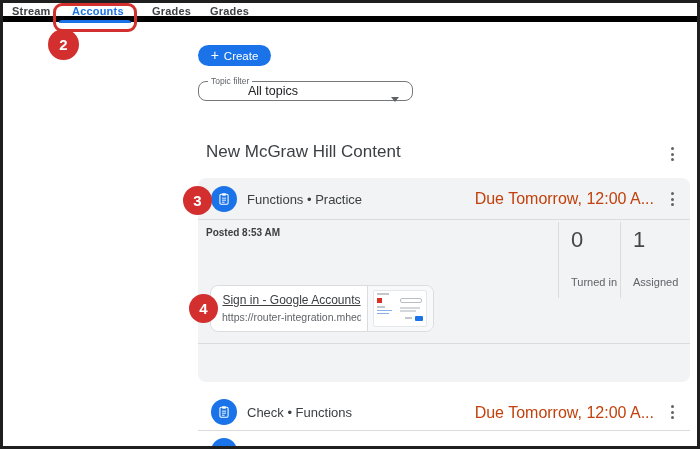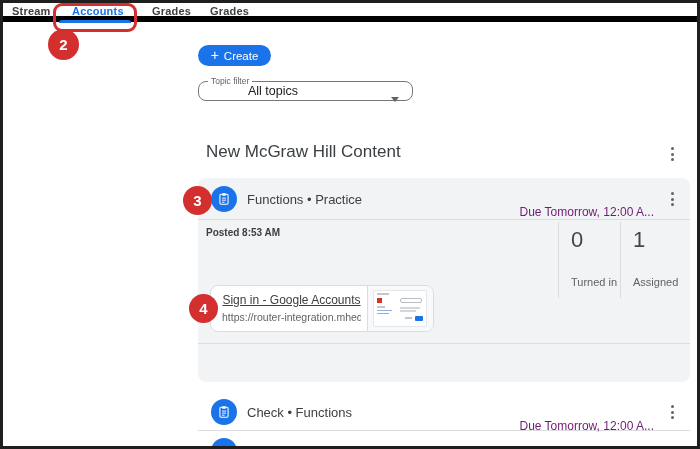--- a/index.html
+++ b/index.html
@@ -34,21 +34,21 @@
   .section-title { position:absolute; left:206px; top:142px; font-size:17px; color:#3c4043; }
   .kebab { display:flex; flex-direction:column; align-items:center; justify-content:center; gap:2.5px; width:20px; height:20px; cursor:pointer; background:none; border:none; }
   .kebab i { width:3px; height:3px; border-radius:50%; background:#5f6368; }
   .kebab-section { position:absolute; left:662px; top:144px; }
 
   
   .card { position:absolute; left:198px; top:178px; width:492px; height:204px; background:#f1f3f4; border-radius:8px; }
   .card-header { position:absolute; left:0; top:0; width:100%; height:42px; border-bottom:1px solid #dadce0; cursor:pointer; }
   .work-icon { position:absolute; left:13px; top:8px; width:26px; height:26px; border-radius:50%; background:#1a73e8; display:flex; align-items:center; justify-content:center; }
   .row-title { position:absolute; left:49px; top:0; height:42px; display:flex; align-items:center; font-size:13px; font-weight:500; color:#3c4043; }
-  .row-due { position:absolute; right:36px; top:13px; height:42px; display:flex; align-items:center; font-size:12px; color:#701a75; }
+  .row-due { position:absolute; right:36px; top:0; height:42px; display:flex; align-items:center; font-size:16px; color:#c2410c; }
   .kebab-row { position:absolute; right:8px; top:11px; }
 
   .posted { position:absolute; left:8px; top:49px; font-size:10px; font-weight:700; color:#3c4043; }
 
   .stats { position:absolute; left:360px; top:44px; display:flex; }
   .stat { border-left:1px solid #dadce0; padding:6px 0 10px 12px; cursor:pointer; }
   .stat-1 { width:62px; }
   .stat-2 { width:70px; }
   .stat .num { font-size:22px; color:#444746; line-height:1.1; }
   .stat .lbl { font-size:11px; color:#5f6368; margin-top:24px; }

